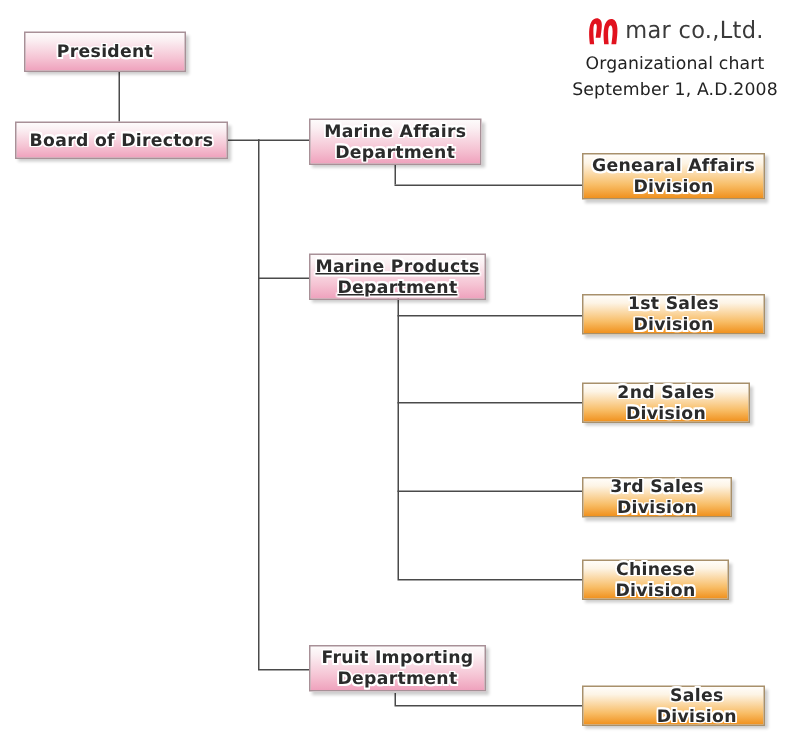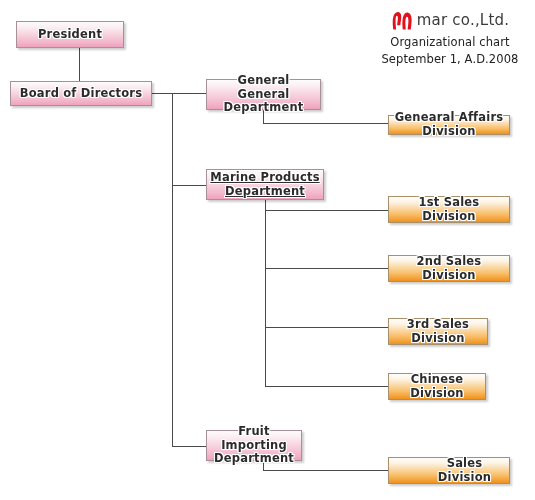--- a/index.html
+++ b/index.html
@@ -150,51 +150,51 @@
   <div class="node node-pink" style="left:16px; top:21px; width:108px; height:27px;">
     <span>President</span>
   </div>
 
   <div class="node node-pink" style="left:10px; top:81px; width:142px; height:25px;">
     <span>Board of Directors</span>
   </div>
 
   <div class="node node-pink" style="left:206px; top:79px; width:115px; height:31px;">
     <span>
-      <span>General General</span><br>
+      <span>Marine Affairs</span><br>
       <span>Department</span>
     </span>
   </div>
 
   <div class="node node-pink" style="left:206px; top:169px; width:118px; height:31px;text-decoration:underline;">
     <span>
       <span>Marine Products</span><br>
       <span>Department</span>
     </span>
   </div>
 
-  <div class="node node-pink" style="left:206px; top:430px; width:96px; height:31px;">
+  <div class="node node-pink" style="left:206px; top:430px; width:118px; height:31px;">
     <span>
       <span>Fruit Importing</span><br>
       <span>Department</span>
     </span>
   </div>
 
-  <div class="node node-orange" style="left:388px; top:115px; width:122px; height:20px;">
+  <div class="node node-orange" style="left:388px; top:102px; width:122px; height:31px;">
     <span>
       <span>Genearal Affairs</span><br>
       <span>Division</span>
     </span>
   </div>
 
   <div class="node node-orange" style="left:388px; top:196px; width:122px; height:27px;">
     <span>1st Sales Division</span>
   </div>
 
-  <div class="node node-orange" style="left:388px; top:255px; width:122px; height:27px;">
+  <div class="node node-orange" style="left:388px; top:255px; width:112px; height:27px;">
     <span>2nd Sales Division</span>
   </div>
 
   <div class="node node-orange" style="left:388px; top:318px; width:100px; height:27px;align-items:center;">
     <span>3rd Sales Division</span>
   </div>
 
   <div class="node node-orange" style="left:388px; top:373px; width:98px; height:27px;">
     <span>Chinese Division</span>
   </div>

